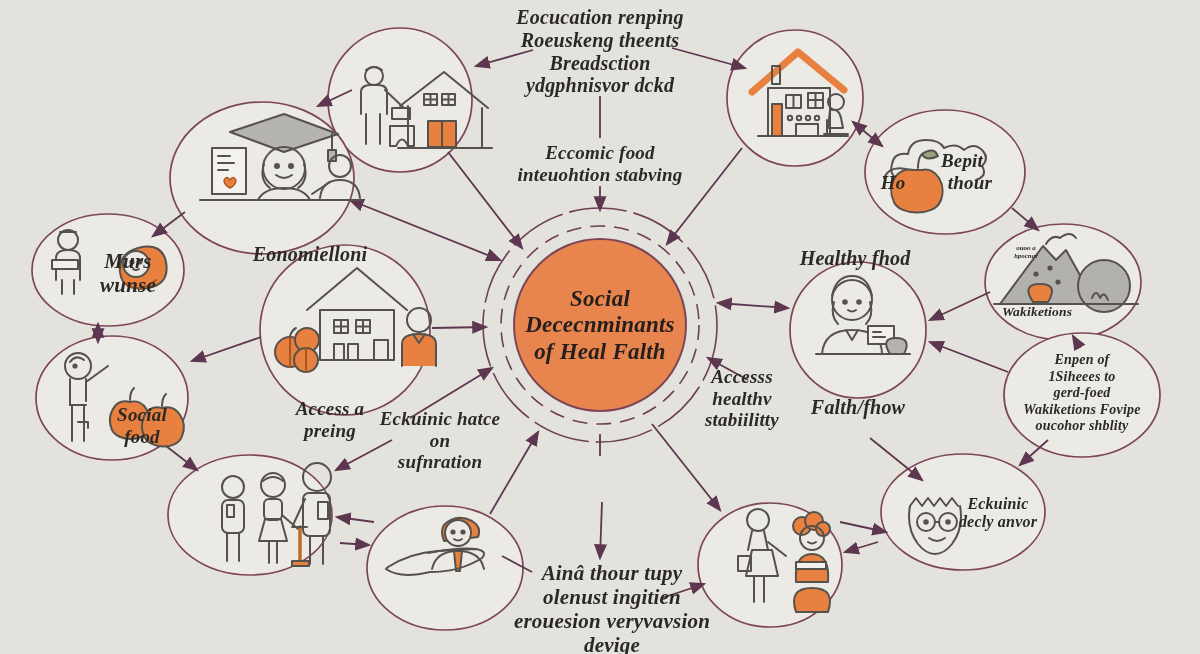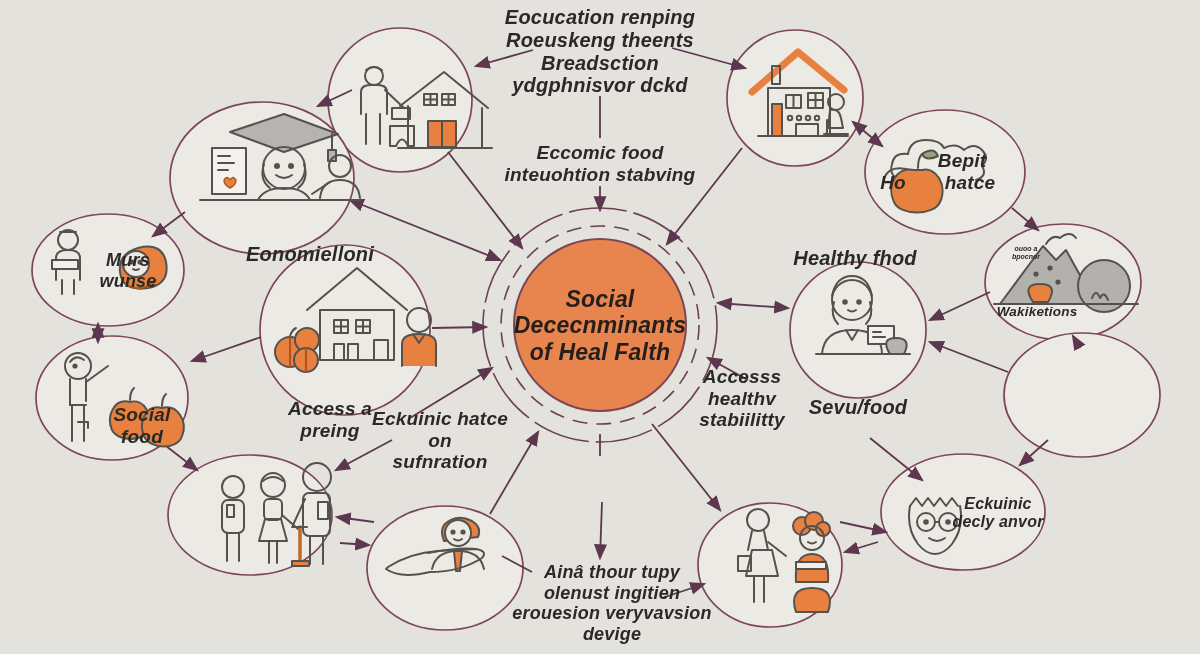--- a/index.html
+++ b/index.html
@@ -1,28 +1,28 @@
 <!DOCTYPE html>
 <html><head>
 <meta charset="utf-8">
 <style>
   html,body{margin:0;padding:0;}
   .canvas{
     position:relative;width:1200px;height:654px;overflow:hidden;
     background:#e4e2dc;
-    font-family:Liberation Sans, sans-serif;
+    font-family:Liberation Serif, serif;
   }
   svg.layer{position:absolute;left:0;top:0;}
   .lbl{
     position:absolute;transform:translateX(-50%);
     white-space:pre-line;text-align:center;
     font-weight:700;font-style:italic;color:#2b2926;
     line-height:1.14;letter-spacing:.2px;
   }
-  .fs20{font-size:20px}.fs19{font-size:19px}.fs18{font-size:18px}
+  .fs20{font-size:20px}.fs19{font-size:19px}.fs18{font-size:21px}
   .fs23{font-size:23px;line-height:1.15}
   .fs16{font-size:16px}.fs14{font-size:14px;line-height:1.18}
   .fs13{font-size:13.5px}.fs7{font-size:7px;line-height:1.1;letter-spacing:0}
 </style>
 </head>
 <body>
 
 <div class="canvas">
 
 <svg class="layer" width="1200" height="654" viewBox="0 0 1200 654">
@@ -305,36 +305,41 @@
 <div class="lbl fs19" style="left:600px;top:142px">Eccomic food
 inteuohtion stabving</div>
 <div class="lbl fs20" style="left:310px;top:243px">Eonomielloni</div>
 <div class="lbl fs23" style="left:600px;top:286px;color:#241f1c">Social
 Dececnminants
 of Heal Falth</div>
 <div class="lbl fs20" style="left:855px;top:247px">Healthy fhod</div>
 <div class="lbl fs19" style="left:742px;top:366px">Accesss
 healthv
 stabiilitty</div>
-<div class="lbl fs20" style="left:858px;top:396px">Sevu/food</div>
+<div class="lbl fs20" style="left:858px;top:396px">Falth/fhow</div>
 <div class="lbl fs19" style="left:440px;top:408px">Eckuinic hatce
 on
 sufnration</div>
 <div class="lbl fs19" style="left:330px;top:398px">Access a
 preing</div>
 <div class="lbl fs18" style="left:612px;top:562px">Ainâ thour tupy
 olenust ingitien
 erouesion veryvavsion
 devige</div>
 <div class="lbl fs18" style="left:128px;top:250px">Murs
 wunse</div>
 <div class="lbl fs19" style="left:142px;top:404px">Social
 food</div>
 <div class="lbl fs19" style="left:962px;top:150px">Bepit</div>
 <div class="lbl fs19" style="left:893px;top:172px">Ho</div>
-<div class="lbl fs19" style="left:970px;top:172px">hatce</div>
+<div class="lbl fs19" style="left:970px;top:172px">thour</div>
 <div class="lbl fs13" style="left:1037px;top:304px">Wakiketions</div>
 <div class="lbl fs7" style="left:1026px;top:245px">ouoo a
 bpocnor</div>
+<div class="lbl fs14" style="left:1082px;top:352px">Enpen of
+1Siheees to
+gerd-foed
+Wakiketions Fovipe
+oucohor shblity</div>
 <div class="lbl fs16" style="left:998px;top:495px">Eckuinic
 decly anvor</div>
 
 </div>
 
 </body></html>

